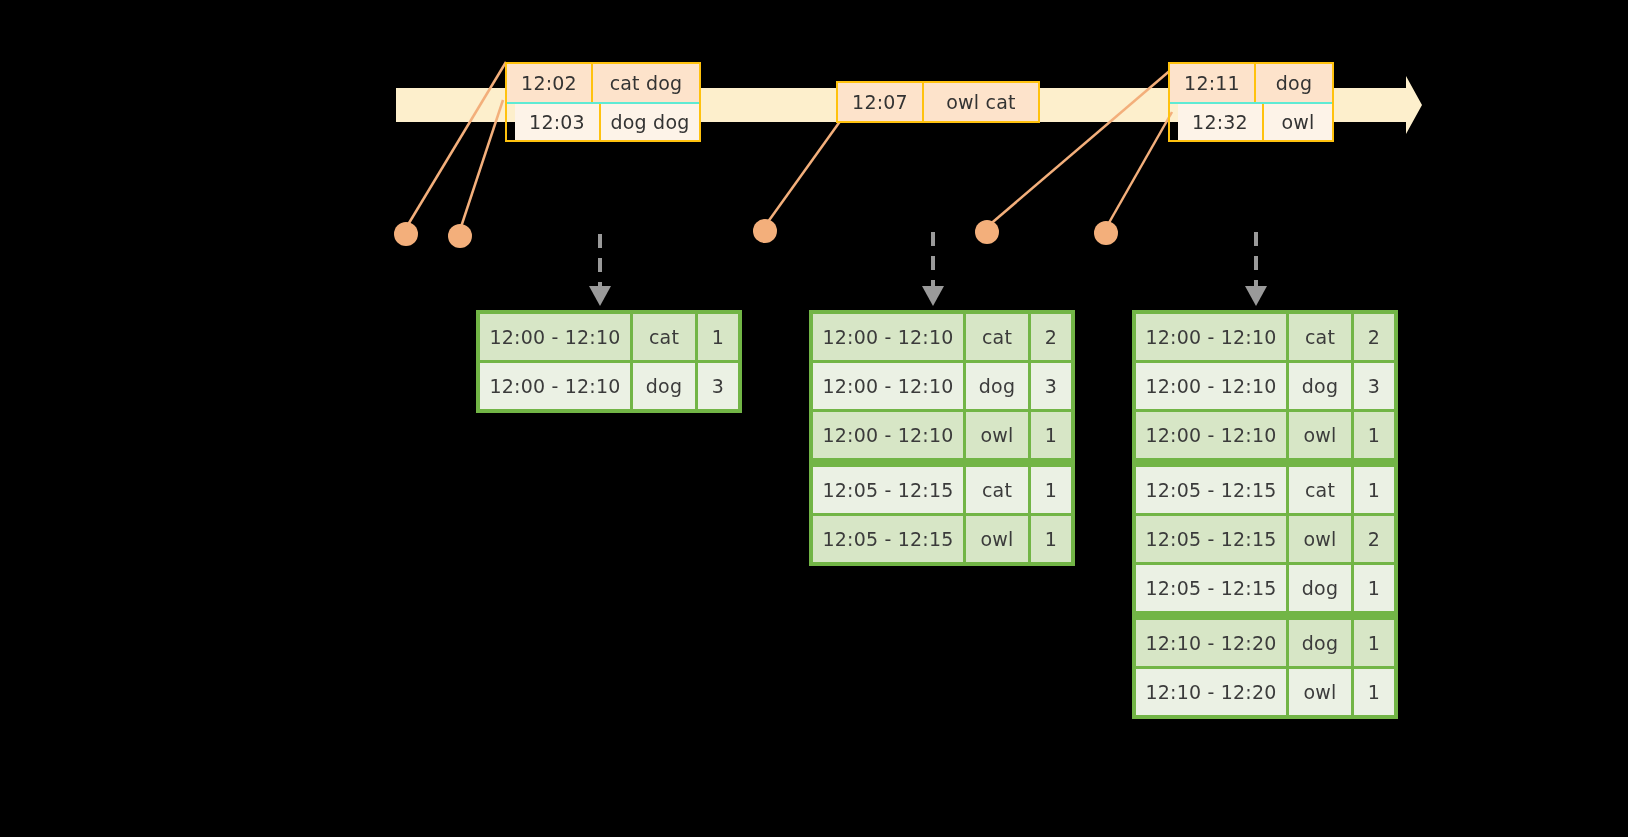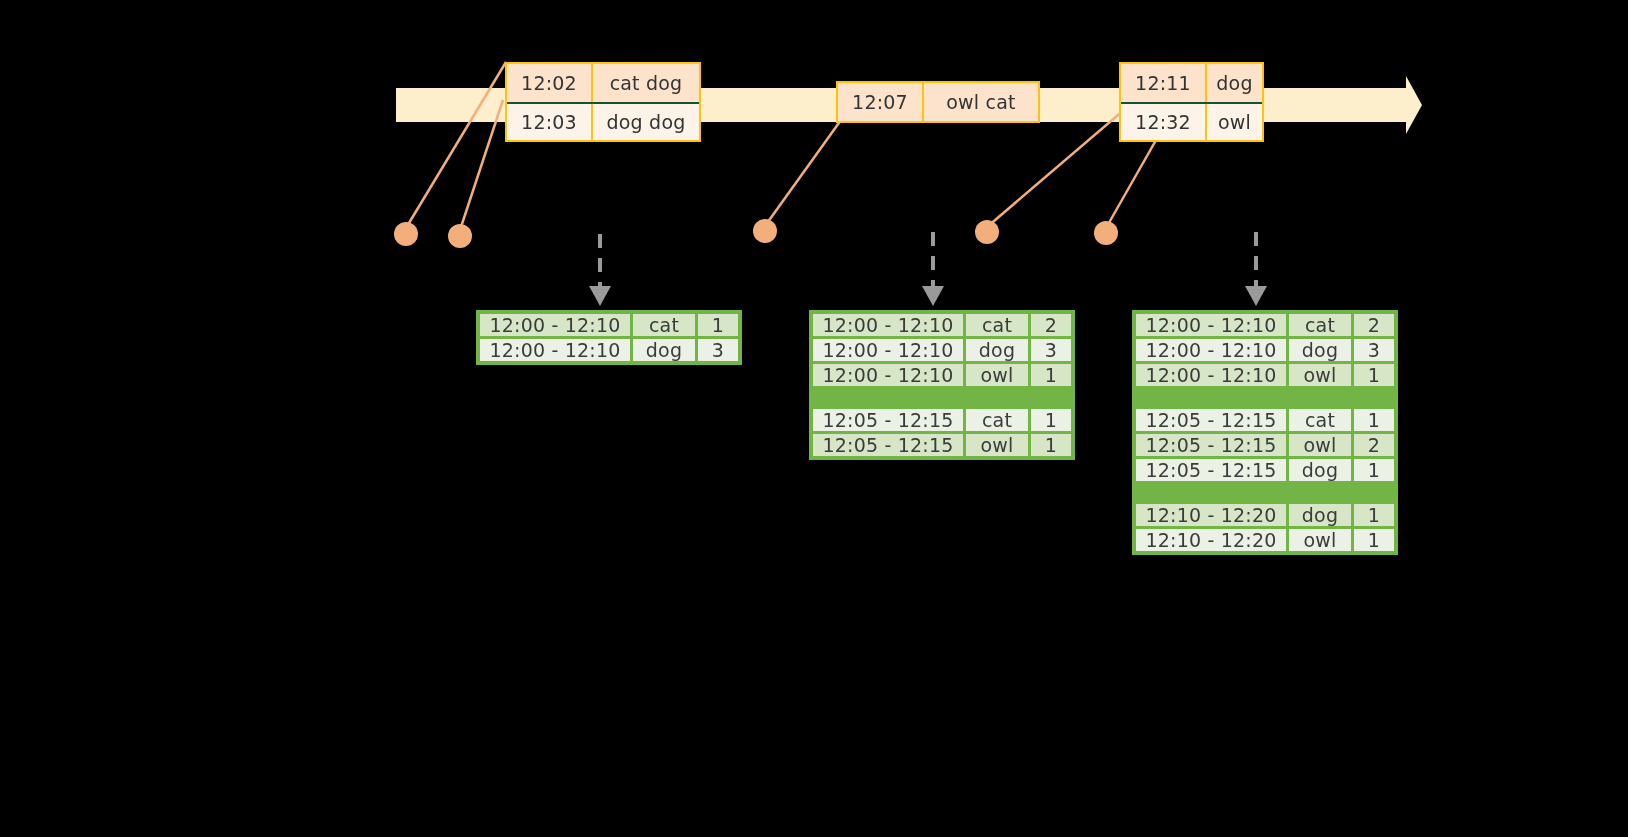--- a/index.html
+++ b/index.html
@@ -9,40 +9,40 @@
 
   
   .timeline-bar{position:absolute;left:396px;top:88px;width:998px;height:34px;
       background:#FDEFCC;}
   .timeline-arrowhead{position:absolute;left:1386px;top:76px;width:36px;height:58px;}
 
   
   .evt-group{position:absolute;border:2px solid #FFC20E;box-sizing:border-box;
       display:flex;flex-direction:column;}
   .evt-row{display:flex;box-sizing:border-box;height:38px;}
-  .evt-row + .evt-row{border-top:2px solid #14532d;}
+  .evt-row + .evt-row{border-top:2px solid #5eead4;padding-left:8px;}
   .evt-row .t,.evt-row .v{display:flex;align-items:center;justify-content:center;
       font-size:19px;color:#333;box-sizing:border-box;letter-spacing:.2px;}
   .evt-row .t{width:84px;}
   .evt-row .v{border-left:2px solid #FFC20E;flex:1;}
   .shade-a .t,.shade-a .v{background:#FDE3CB;}
   .shade-b .t,.shade-b .v{background:#FDF3E8;}
 
   
   .dot{position:absolute;width:24px;height:24px;border-radius:50%;
       background:#F3AF7B;}
   .svg-layer{position:absolute;left:0;top:0;width:1628px;height:837px;
       pointer-events:none;}
 
   
   .res-table{position:absolute;border:4px solid #72B546;box-sizing:border-box;
       background:#72B546;display:flex;flex-direction:column;gap:3px;padding:0;}
   .res-group{display:flex;flex-direction:column;gap:3px;}
-  .res-group + .res-group{margin-top:20px;}
-  .res-row{display:flex;gap:3px;height:22px;}
+  .res-group + .res-group{margin-top:6px;}
+  .res-row{display:flex;gap:3px;height:46px;}
   .res-row .c{display:flex;align-items:center;justify-content:center;
       font-size:19px;color:#3b3b3b;box-sizing:border-box;letter-spacing:.2px;}
   .res-row .c-win{width:150px;}
   .res-row .c-key{width:62px;}
   .res-row .c-cnt{width:40px;}
   .row-a .c{background:#D7E6C6;}
   .row-b .c{background:#EBF1E4;}
 </style>
 </head>
 <body>
@@ -84,21 +84,21 @@
           <div class="t">12:03</div>
           <div class="v">dog dog</div>
         </div>
       </div>
       <div class="evt-group" style="left: 836px; top: 81px; width: 204px;">
         <div class="evt-row shade-a">
           <div class="t">12:07</div>
           <div class="v">owl cat</div>
         </div>
       </div>
-      <div class="evt-group" style="left: 1119px; top: 62px; width: 145px;">
+      <div class="evt-group" style="left: 1168px; top: 62px; width: 166px;">
         <div class="evt-row shade-a">
           <div class="t">12:11</div>
           <div class="v">dog</div>
         </div>
         <div class="evt-row shade-b">
           <div class="t">12:32</div>
           <div class="v">owl</div>
         </div>
       </div>
     </div>

